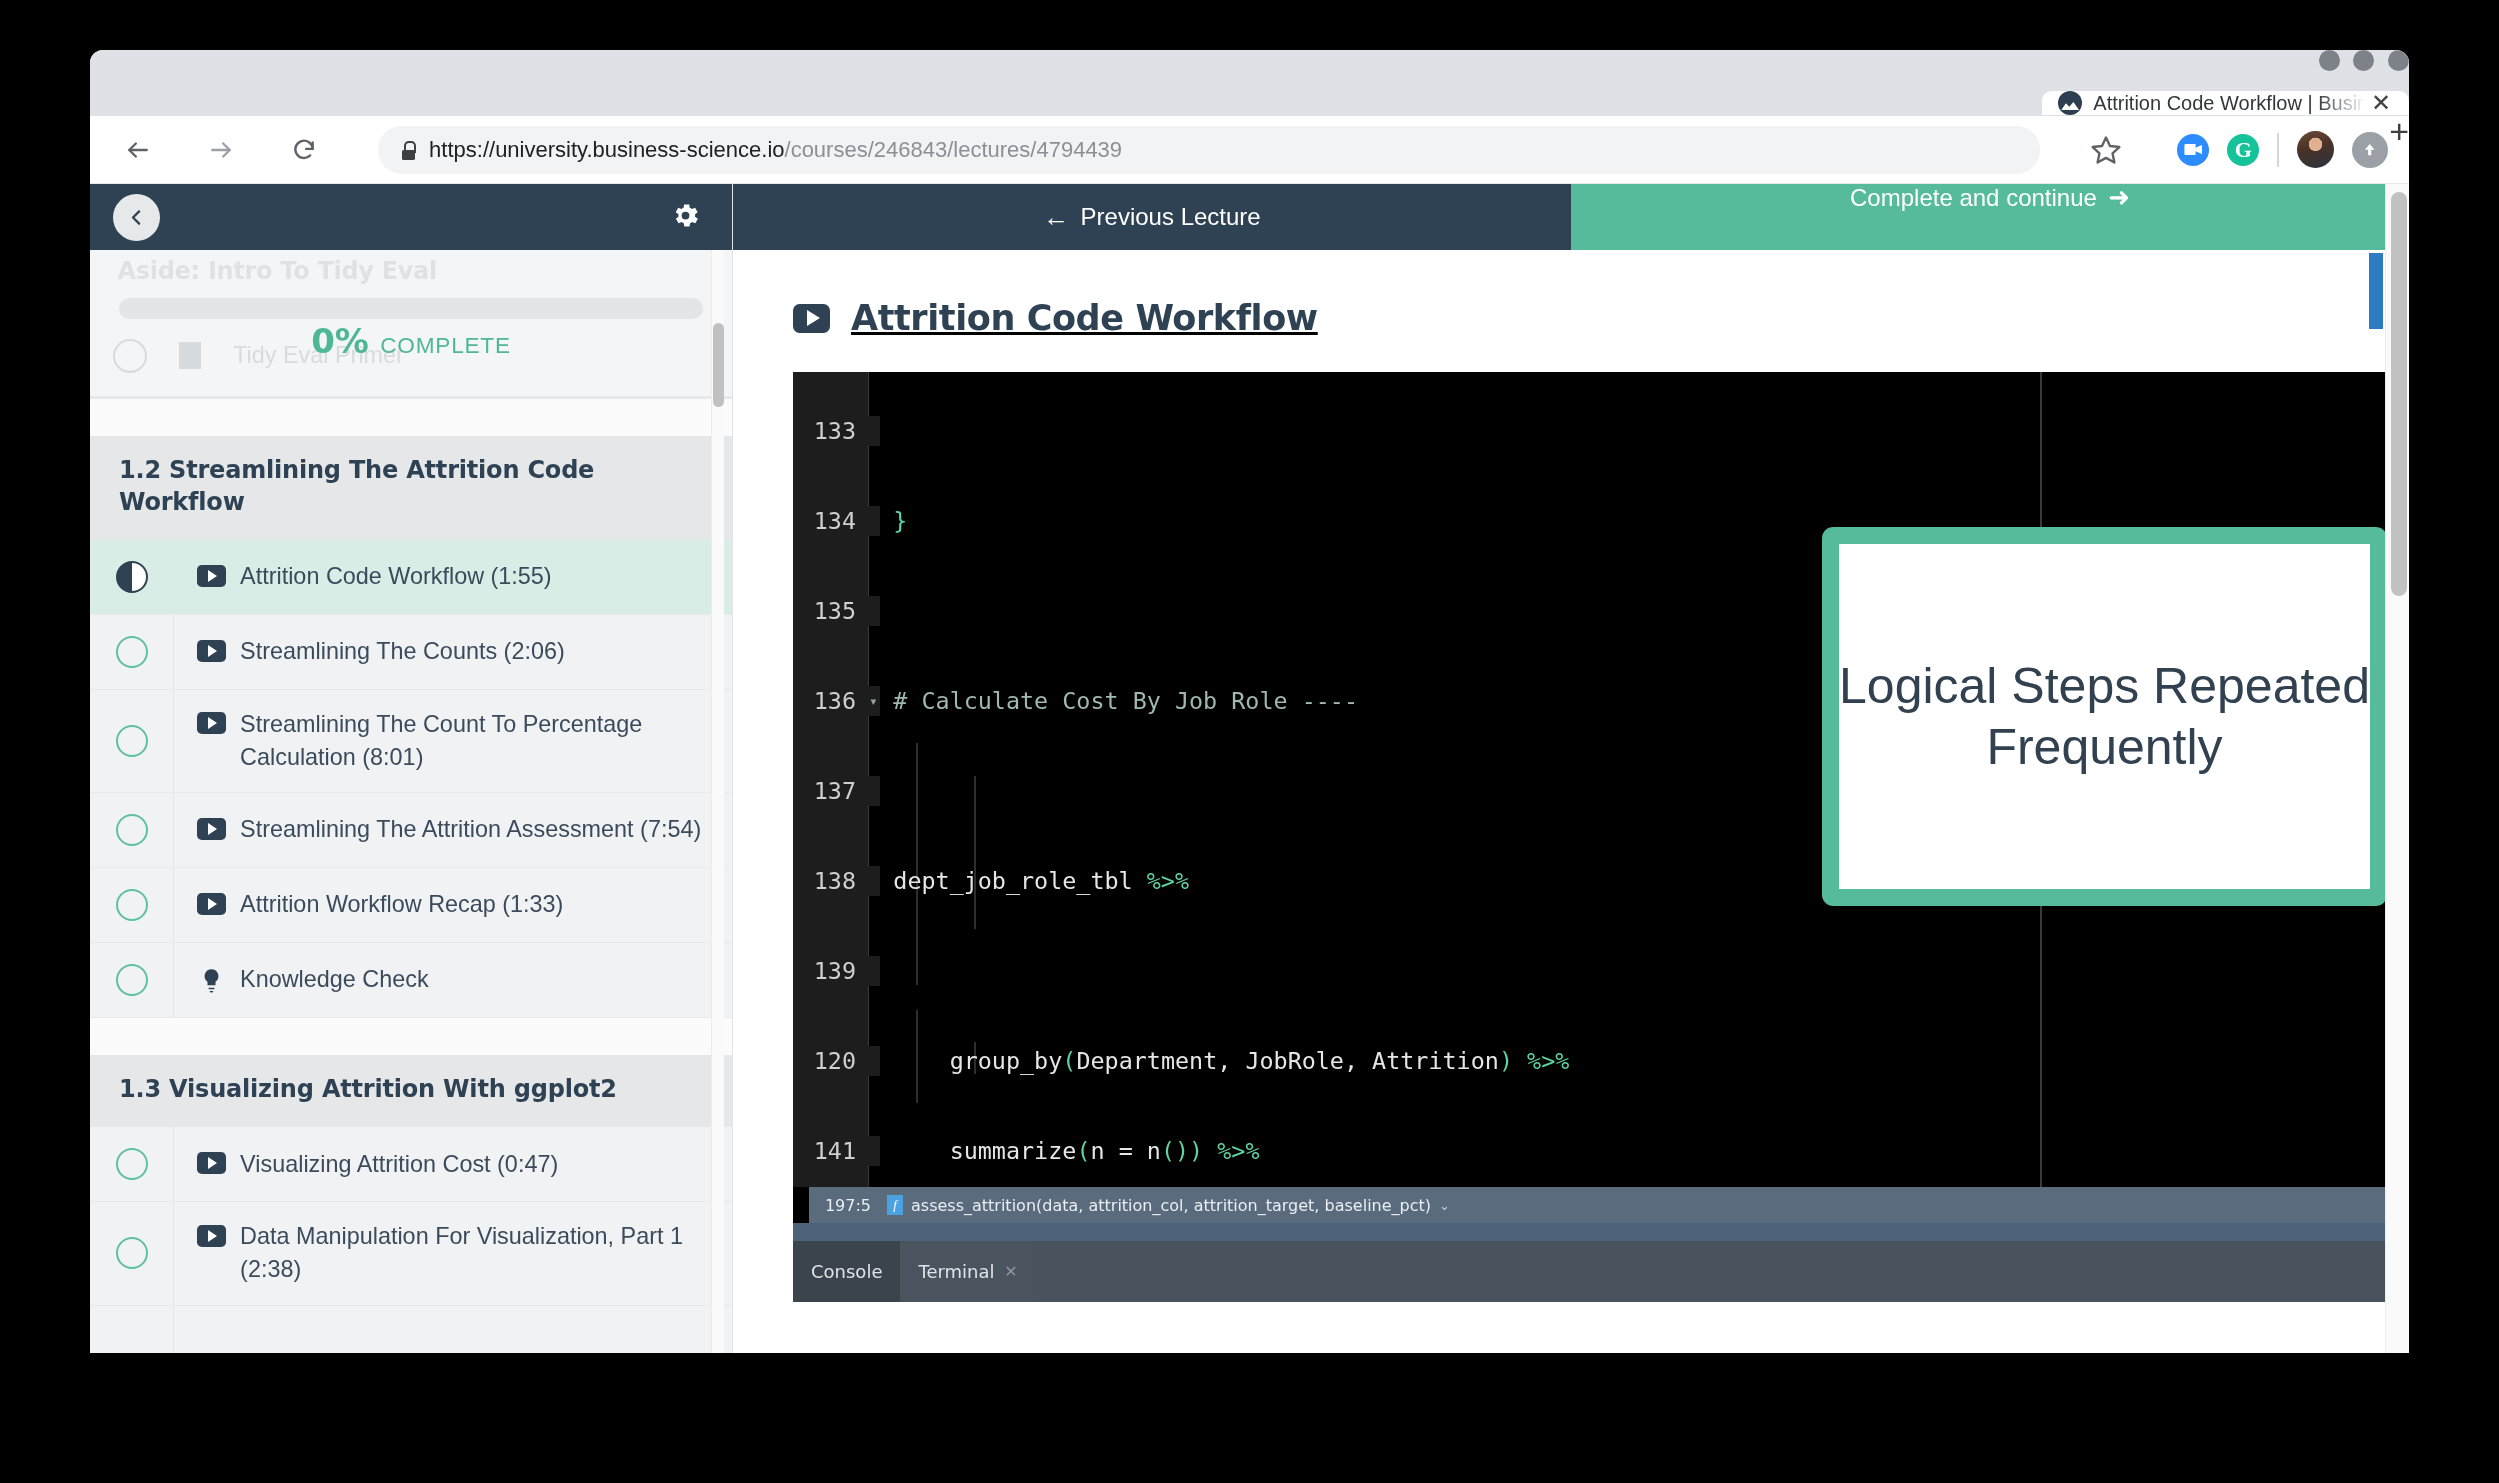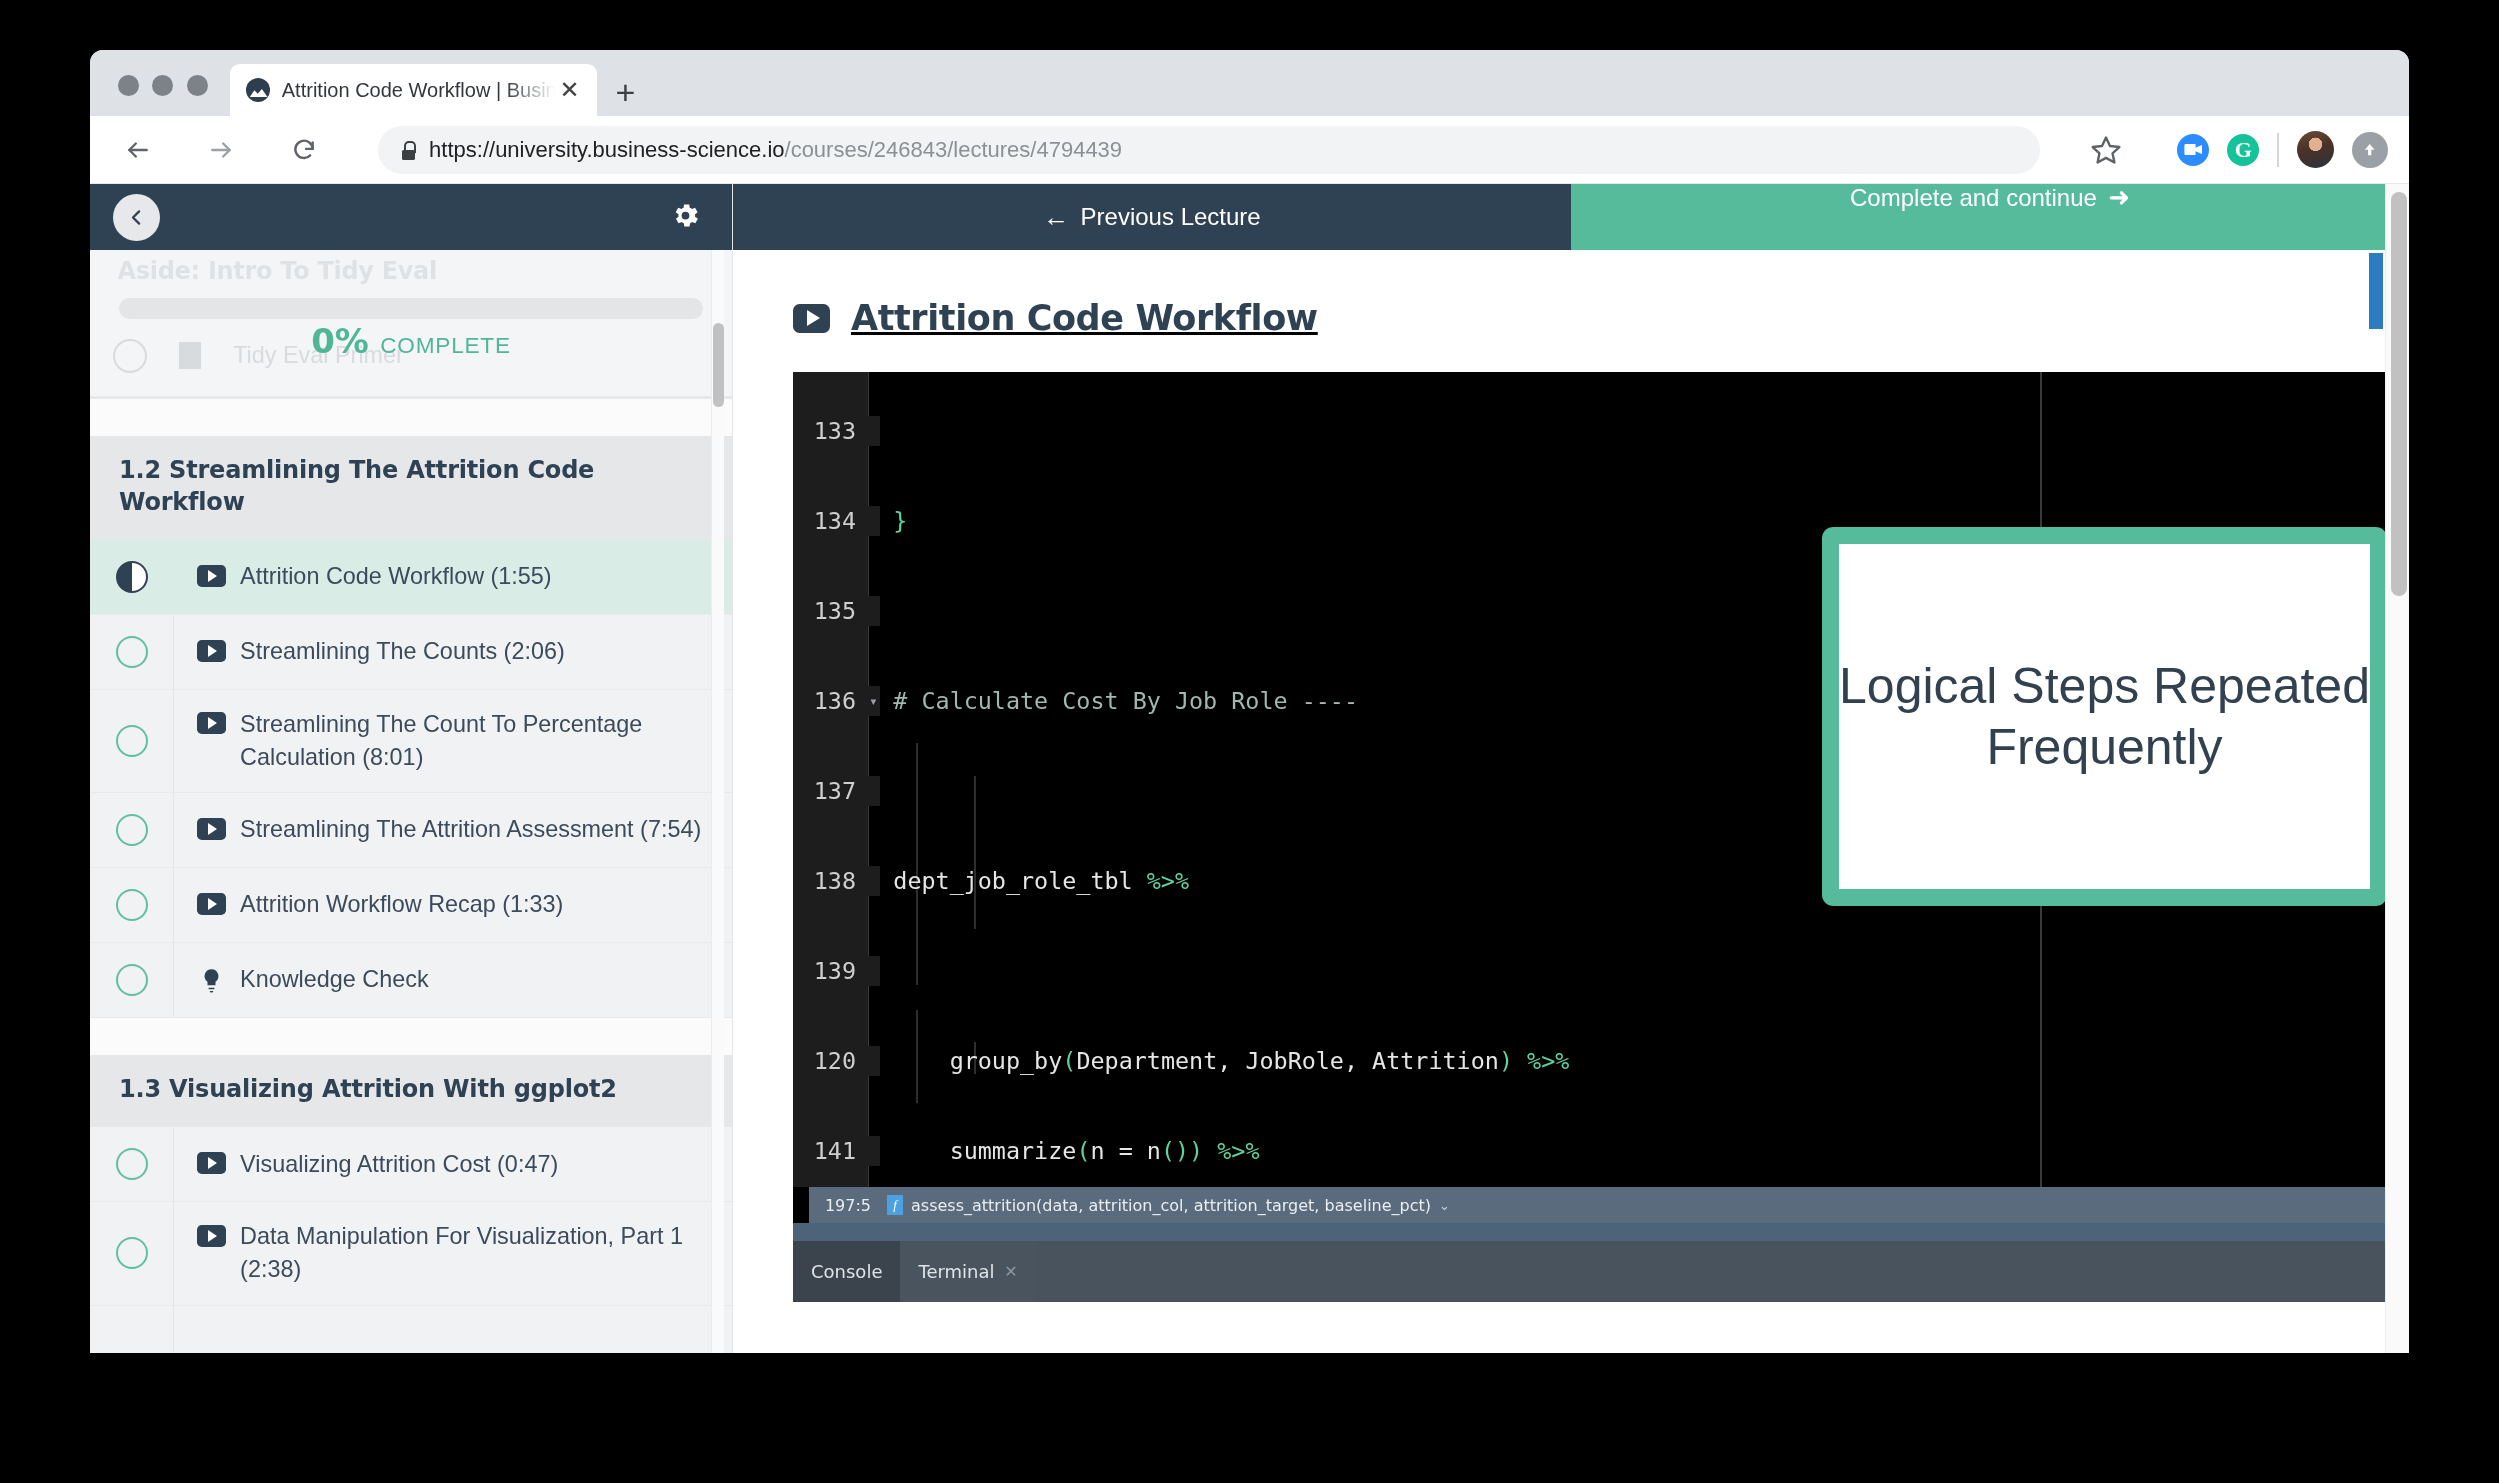--- a/index.html
+++ b/index.html
@@ -21,20 +21,21 @@
   }
 
   
   .tab-strip {
     height: 66px;
     background: #dee1e6;
     display: flex;
     align-items: flex-end;
     padding-left: 27.5px;
     position: relative;
+    flex-direction: column;
   }
   .traffic-lights { display: flex; align-items: center; gap: 13.7px; padding-bottom: 20px; }
   .dot { width: 21px; height: 21px; border-radius: 50%; background: #7d8288; }
 
   .tab {
     margin-left: 22.6px;
     width: 367px; height: 52px;
     background: #fff;
     border-radius: 9.7px 9.7px 0 0;
     display: flex; align-items: center;

